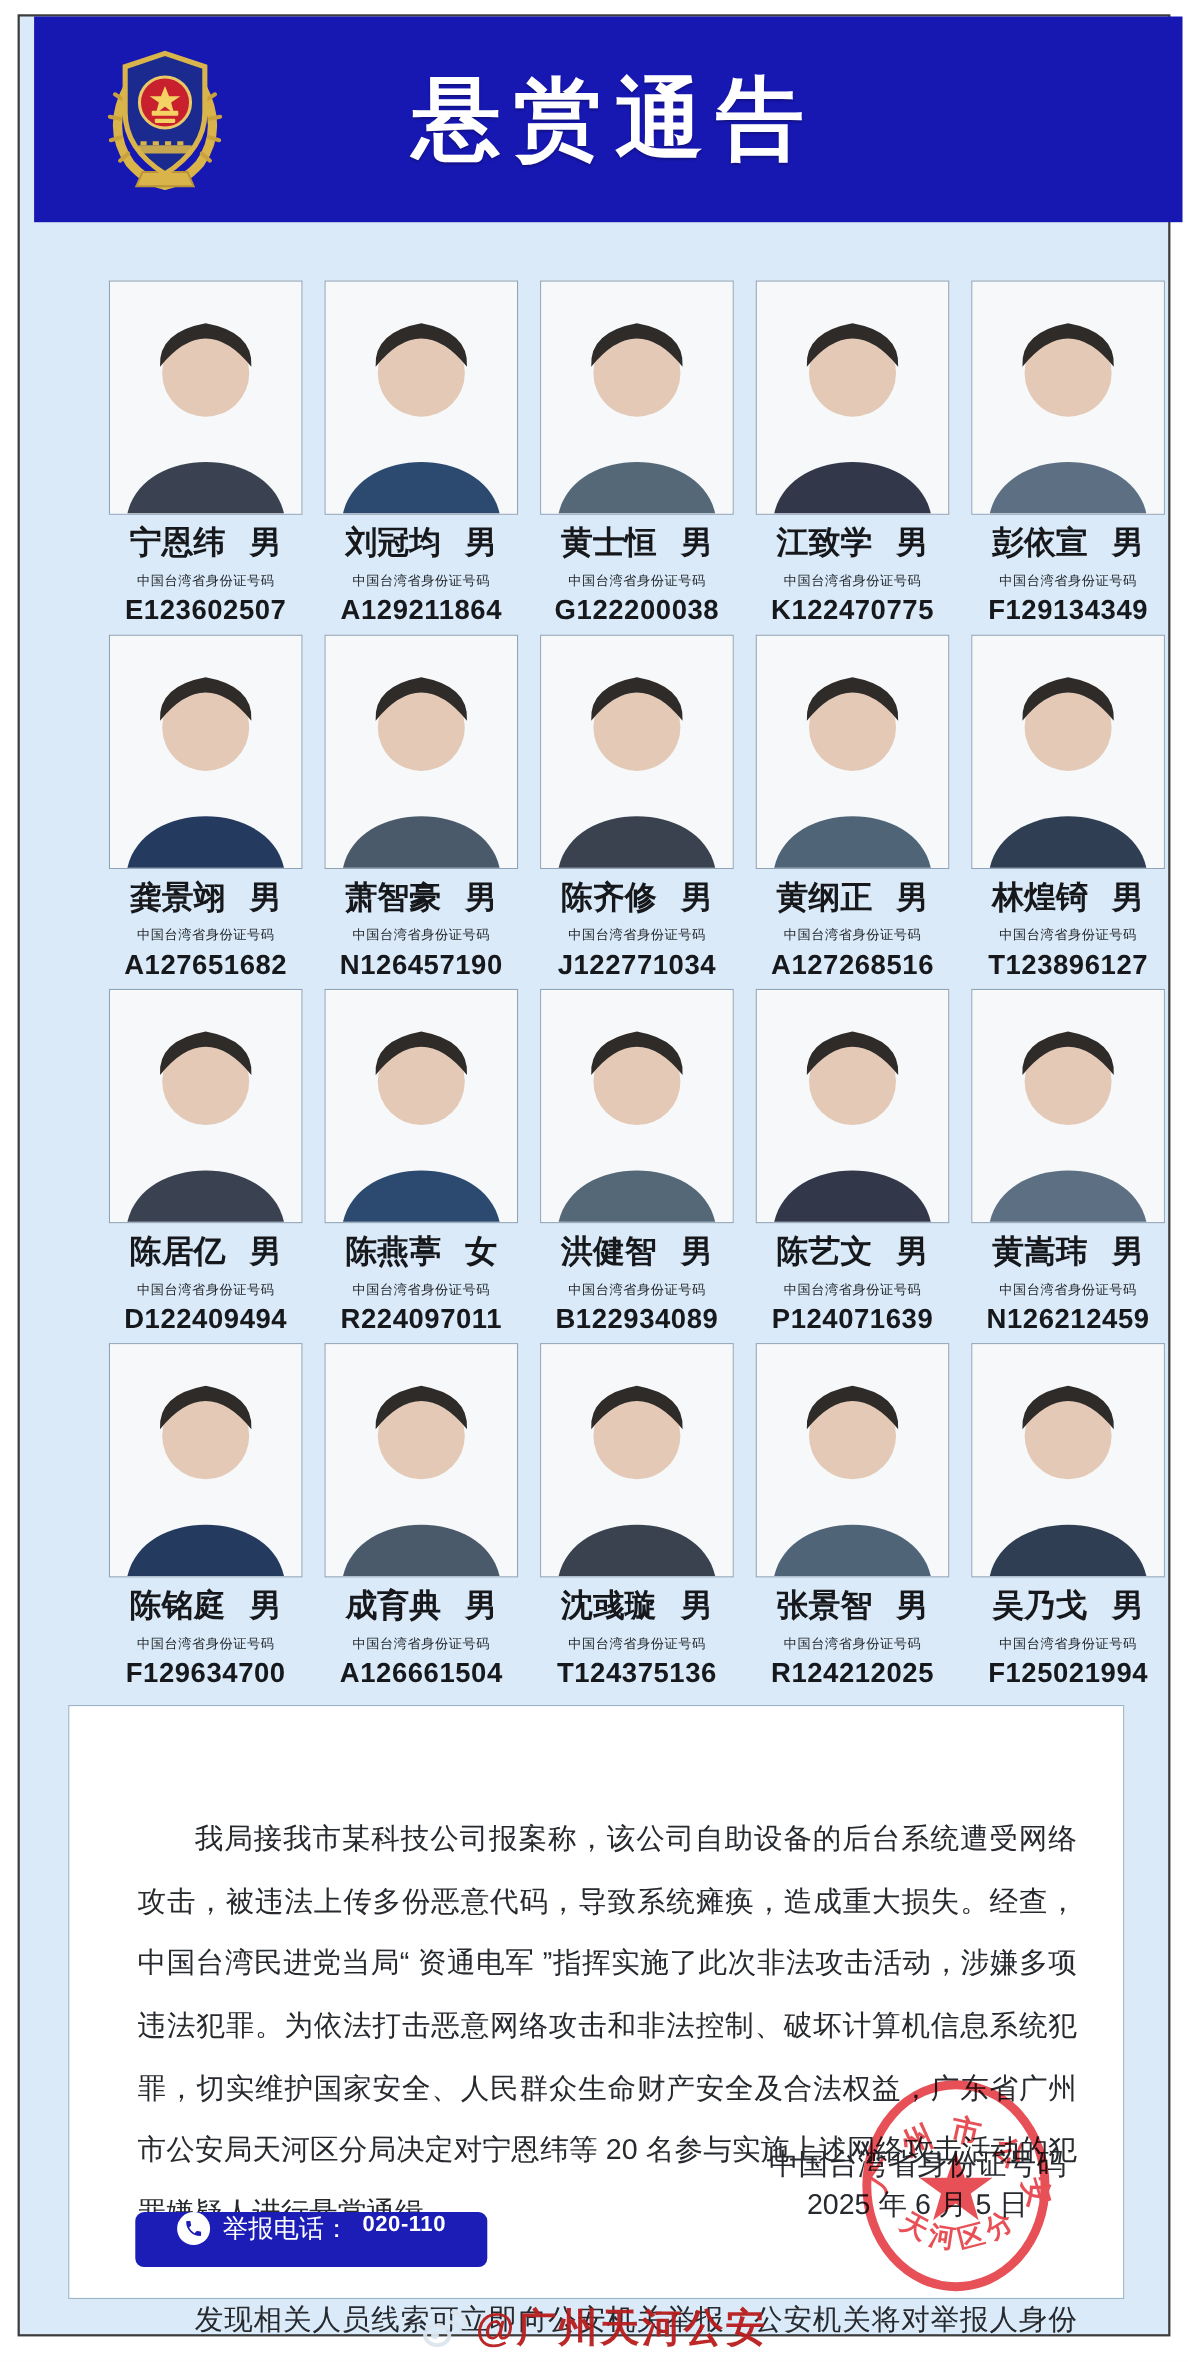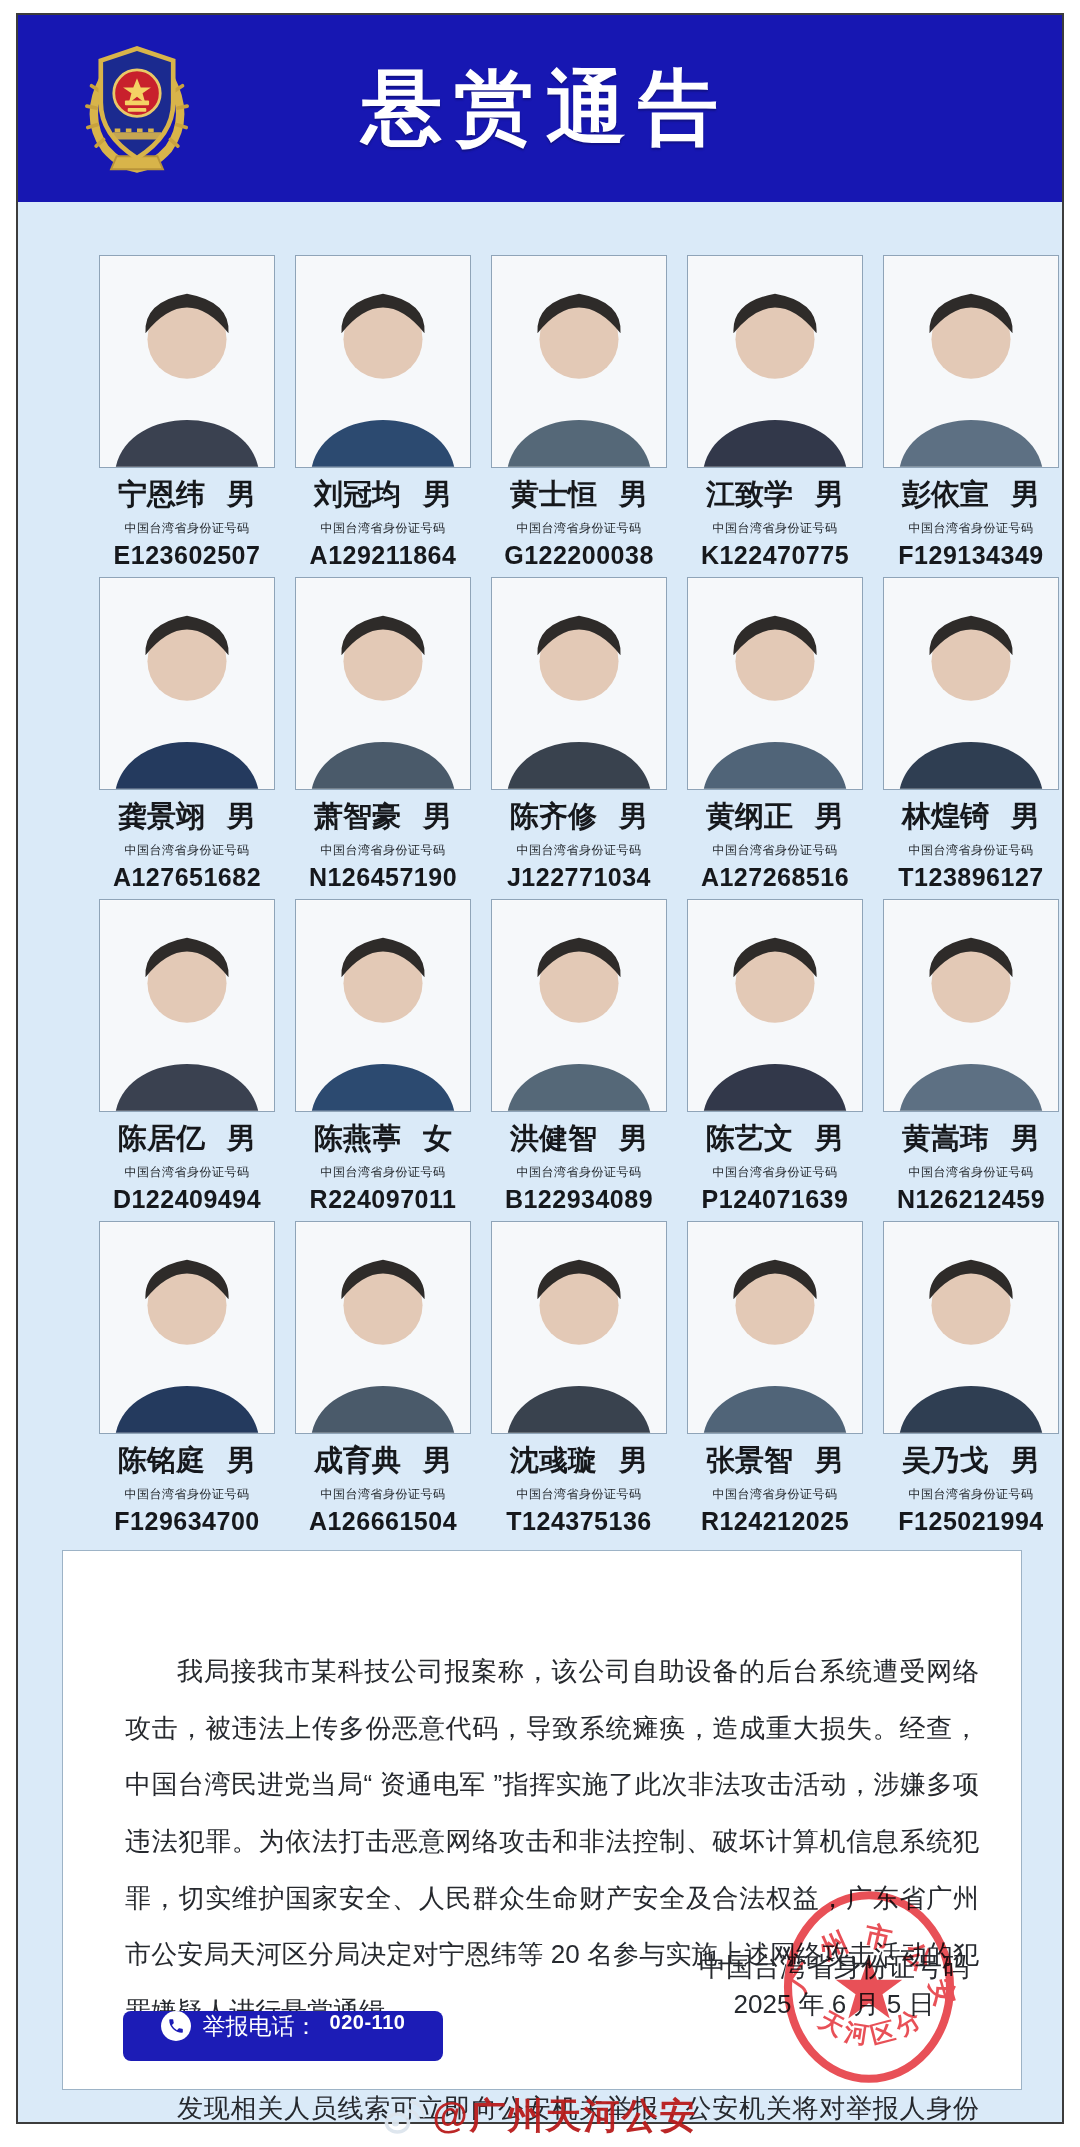--- a/index.html
+++ b/index.html
@@ -9,21 +9,21 @@
     --ink:#16181c;
   }
   *{box-sizing:border-box;margin:0;padding:0;}
   body{background:#fff;font-family:"Liberation Sans","DejaVu Sans",sans-serif;}
   .page{position:relative;width:1080px;height:2147px;background:#fff;overflow:hidden;}
 
   .poster{position:absolute;left:16px;top:13px;width:1048px;height:2111px;
     background:var(--bg-blue);border:2px solid #3c3c3c;}
 
   
-  .header{position:absolute;left:0;top:0;width:100%;height:187px;background:var(--header-blue);
+  .header{position:absolute;left:13px;top:0;width:100%;height:187px;background:var(--header-blue);
     display:flex;align-items:center;justify-content:center;}
   .badge{position:absolute;left:62px;top:28px;width:114px;height:130px;}
   .title{color:#fff;font-size:80px;font-weight:900;letter-spacing:12px;padding-left:12px;
     text-shadow:0 2px 2px rgba(0,0,0,.25);}
 
   
   .grid{position:absolute;left:45px;top:240px;width:962px;
     display:grid;grid-template-columns:repeat(5,176px);column-gap:20px;row-gap:8px;margin-left:36px;}
   .card{width:176px;height:314px;text-align:center;}
   .photo{width:176px;height:213px;background:#fdfdfd;border:1px solid #8fa4b8;overflow:hidden;}

